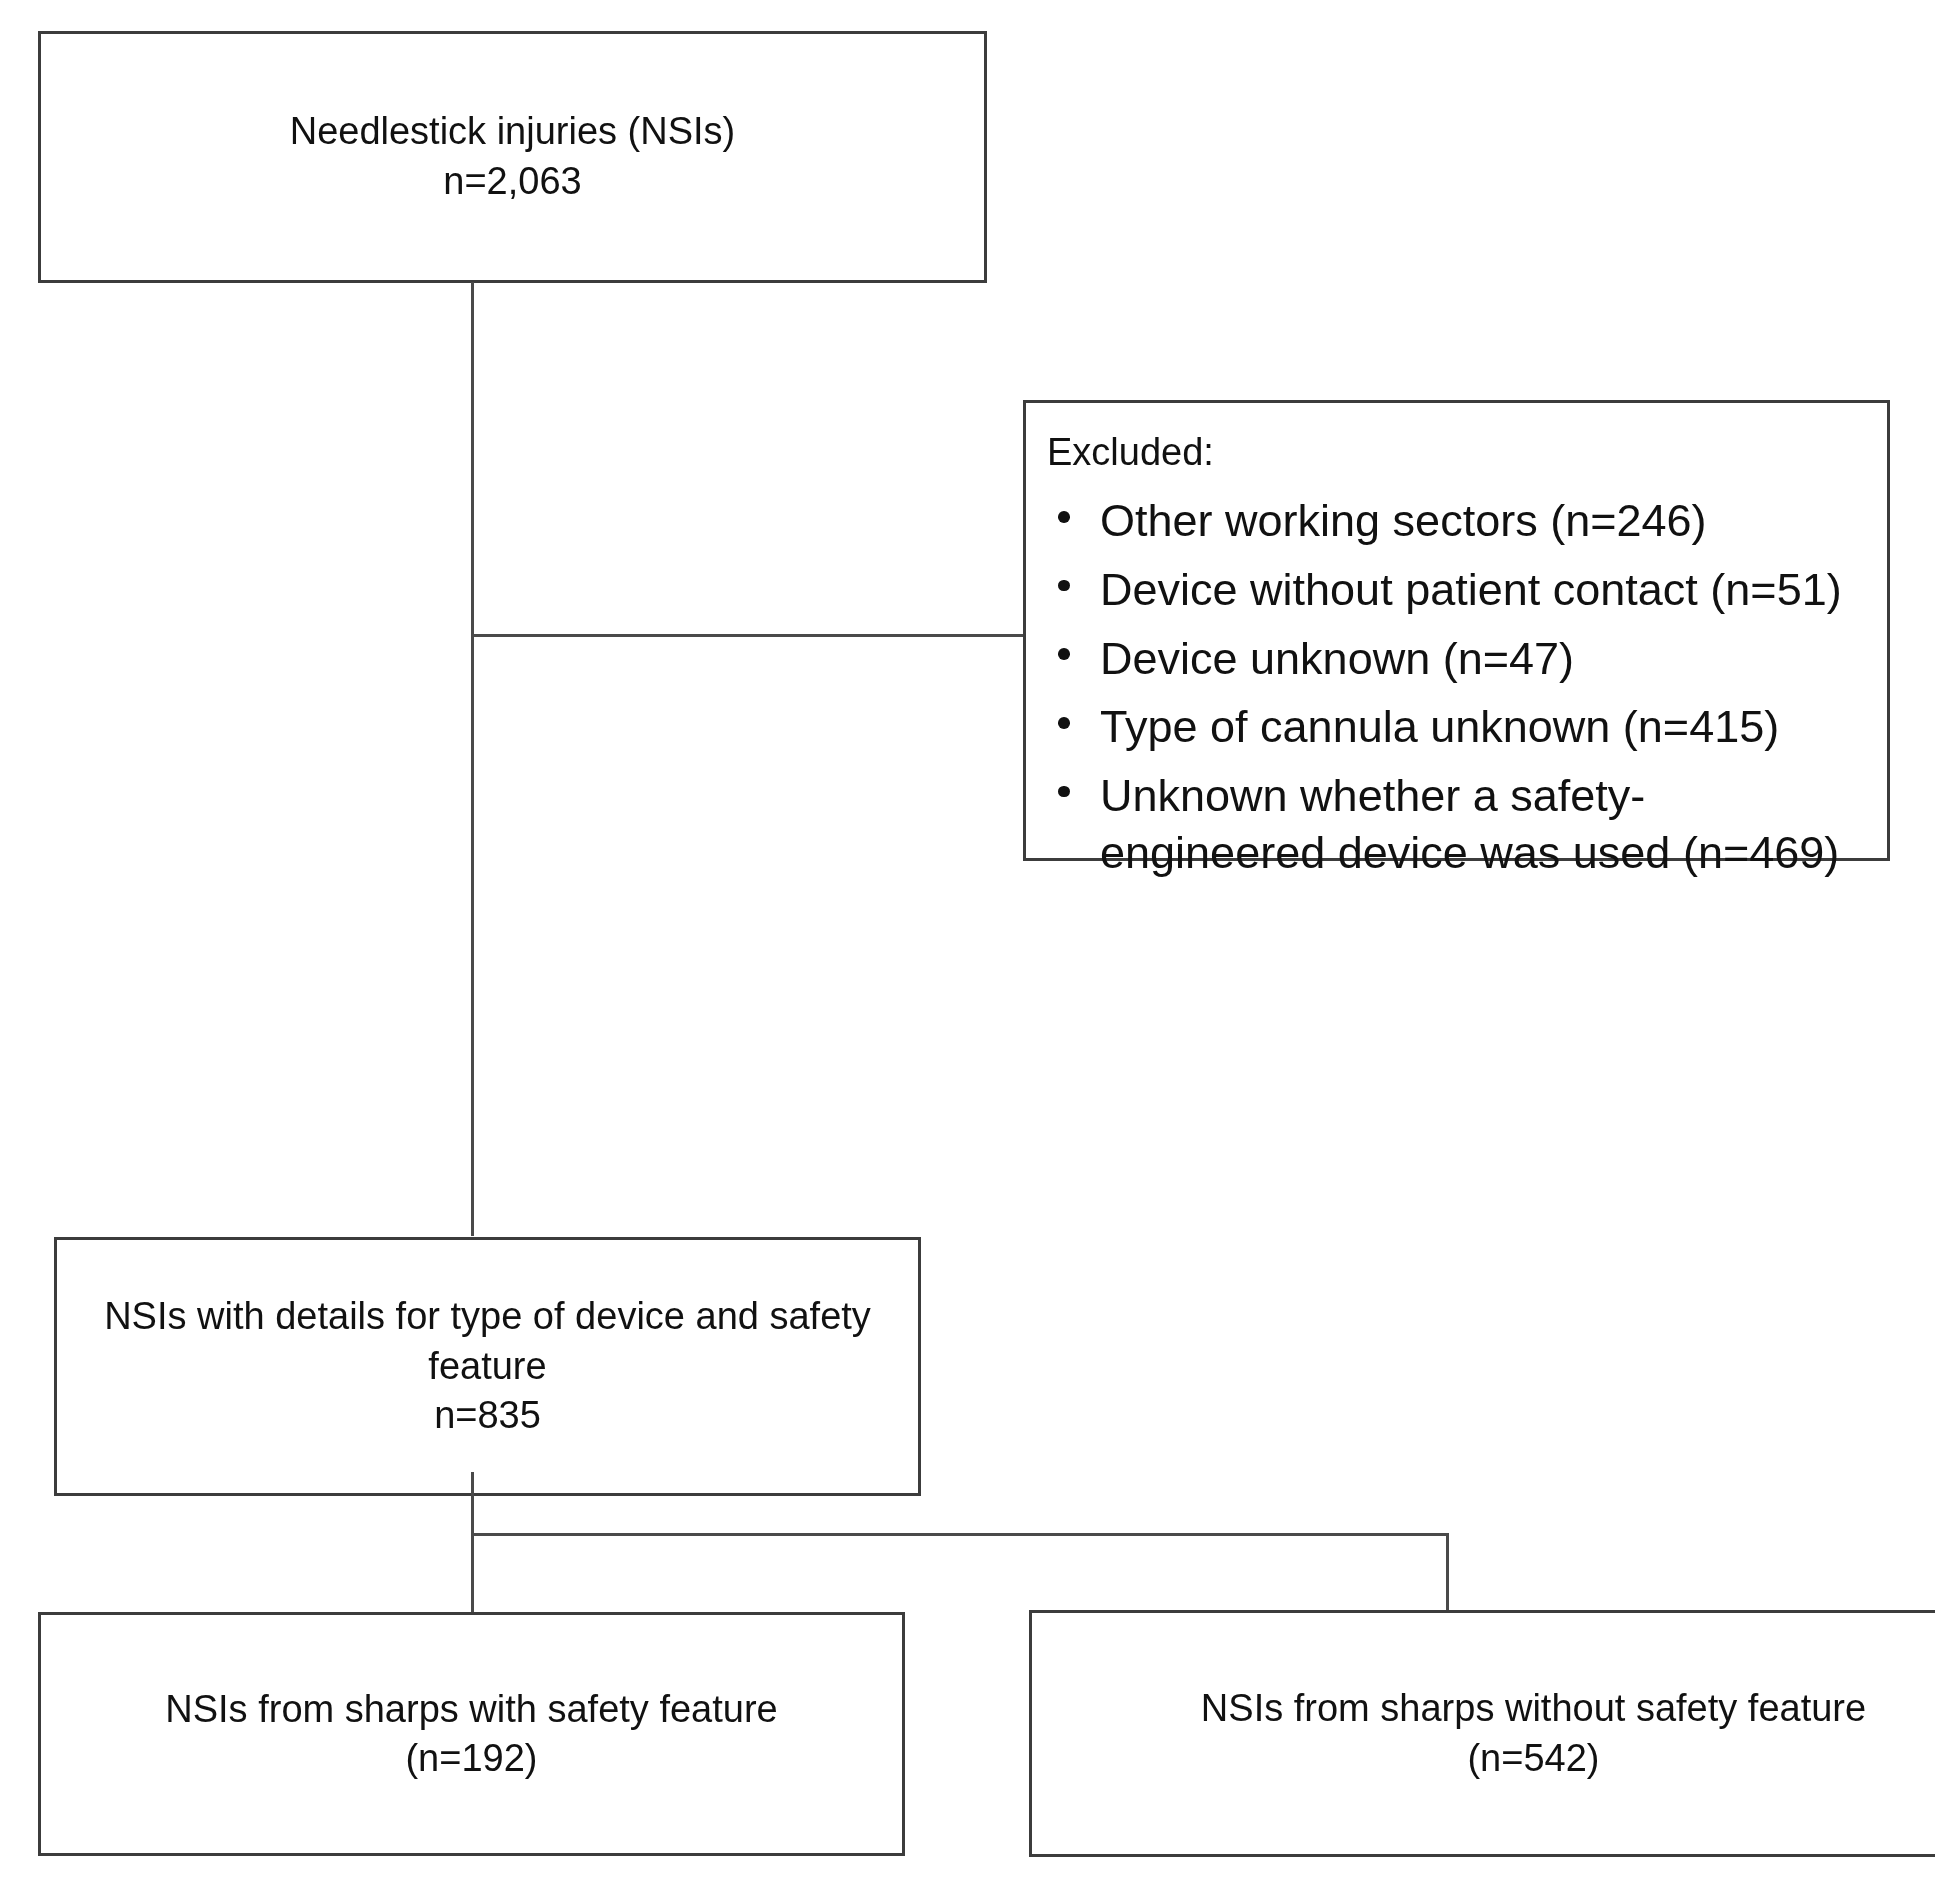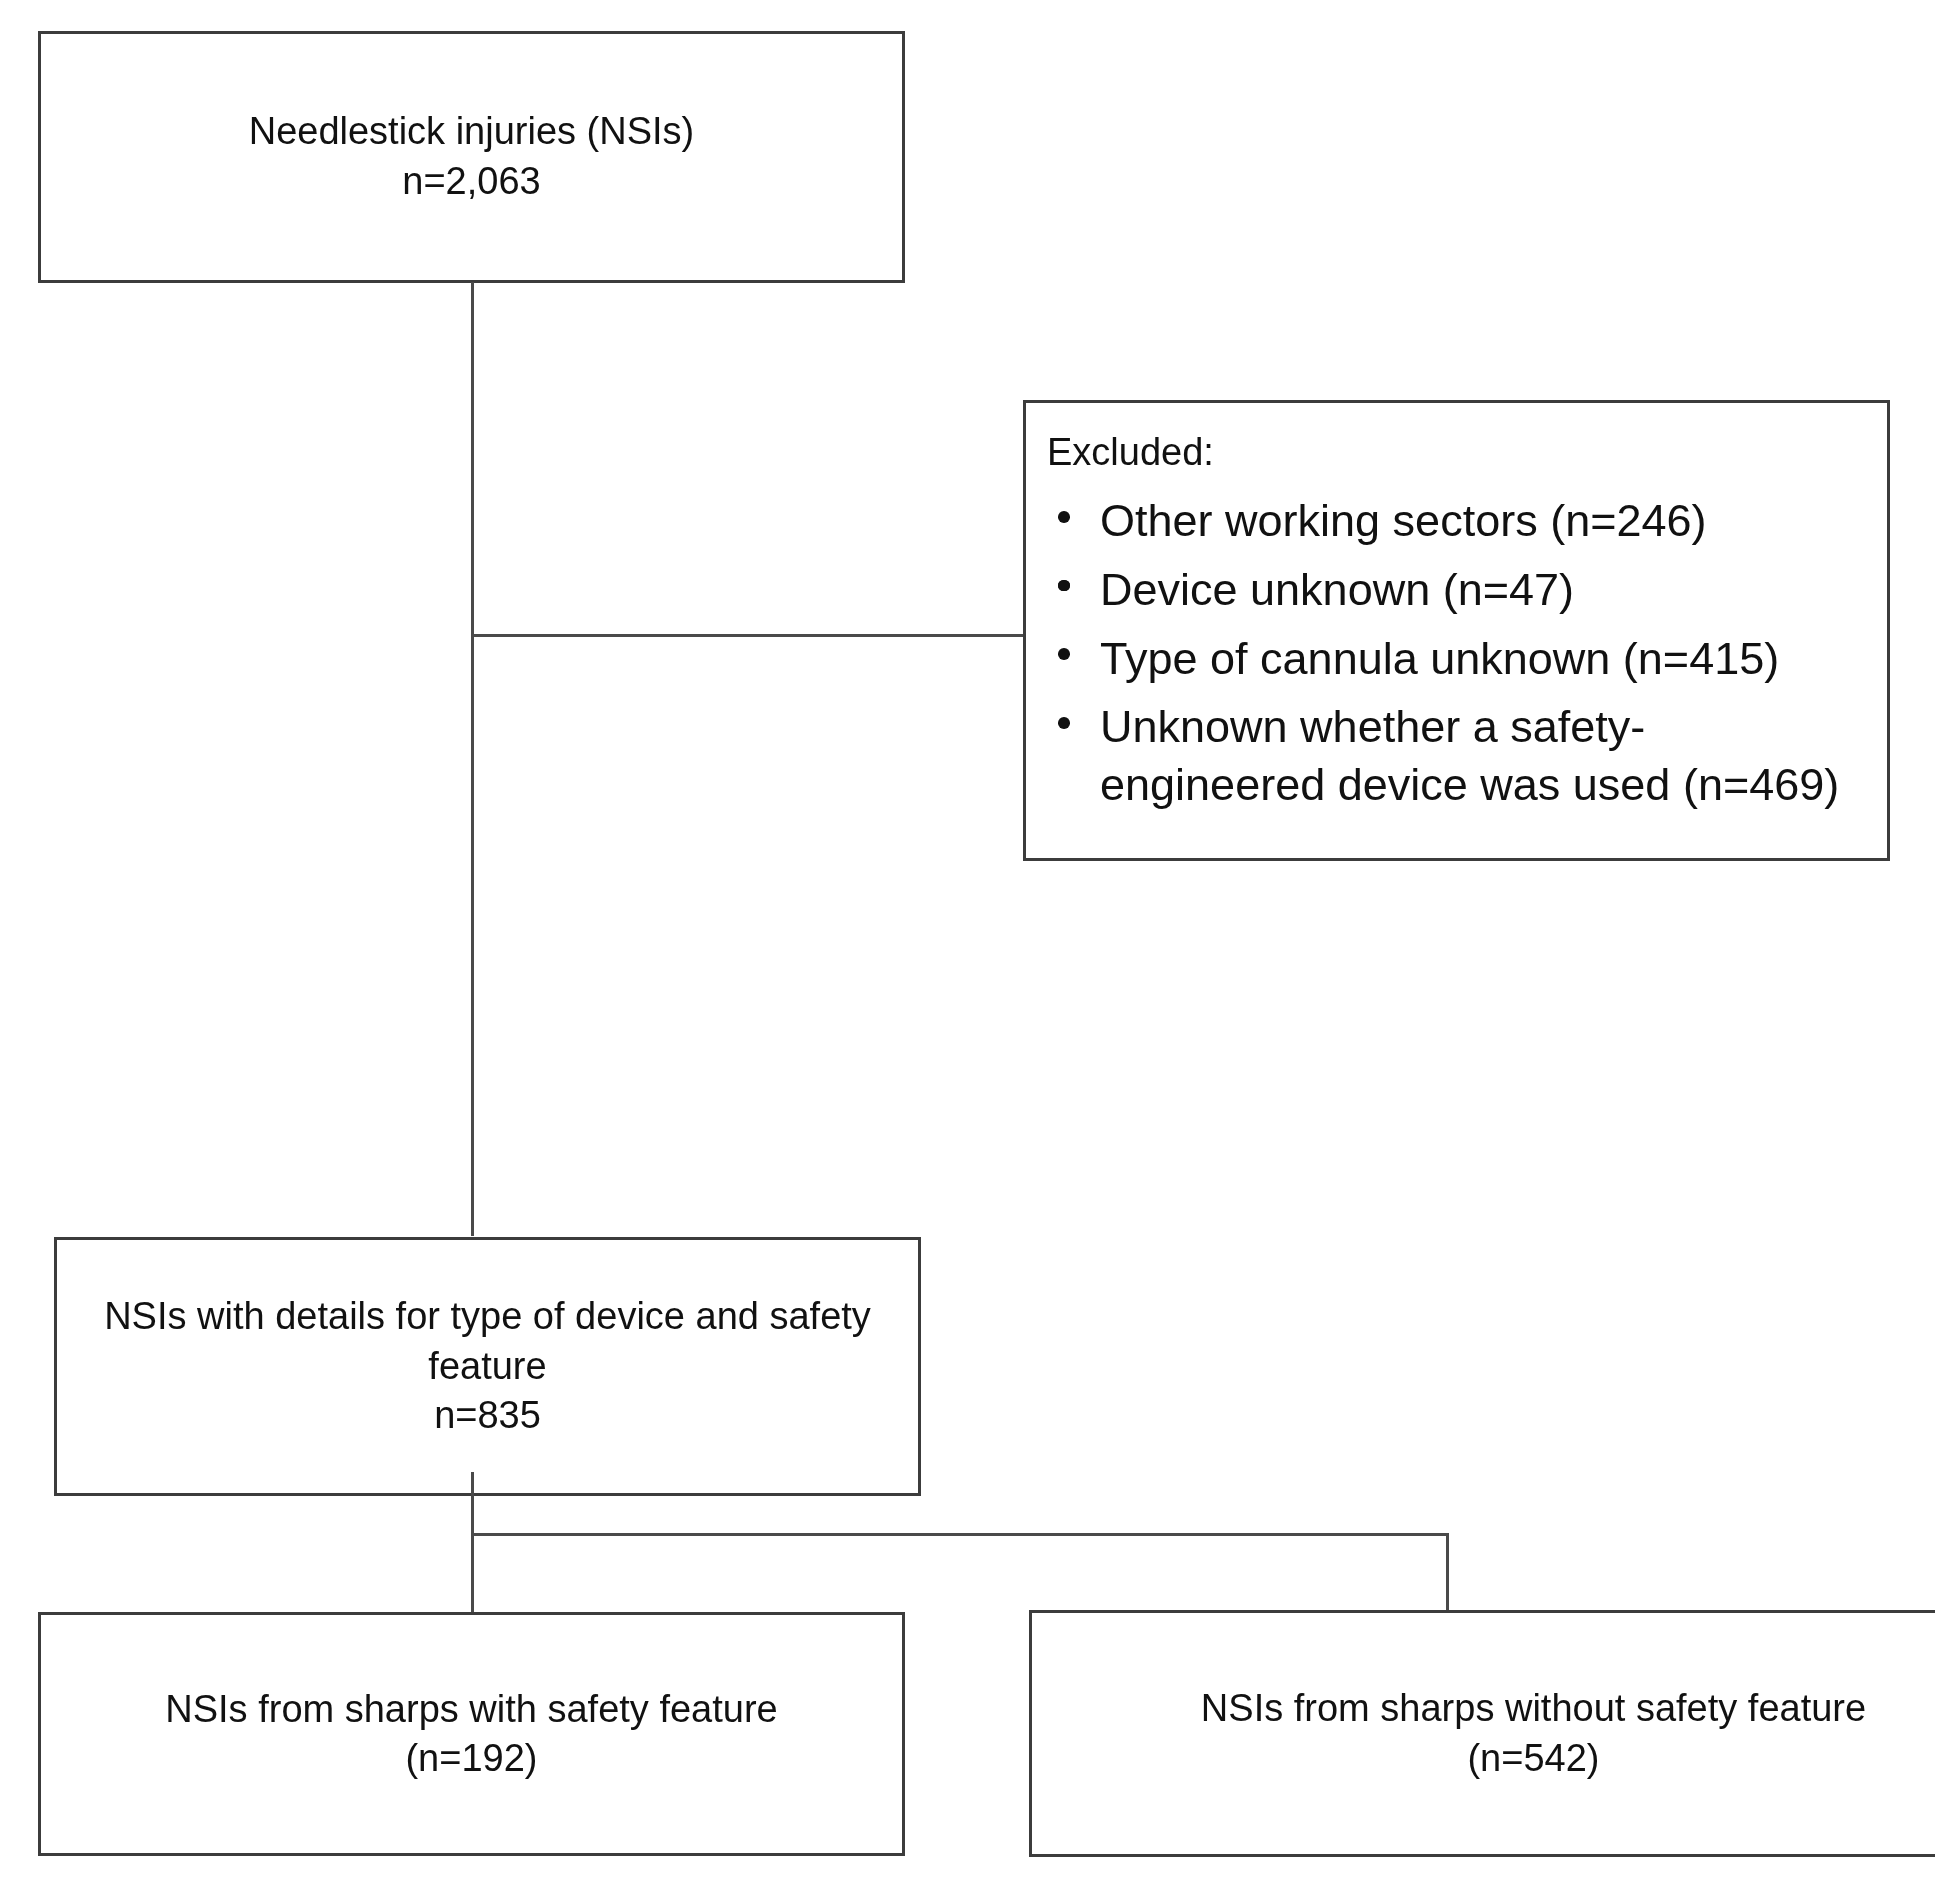--- a/index.html
+++ b/index.html
@@ -27,21 +27,21 @@
   }
   .box-text {
     text-align: center;
     font-size: 38px;
     line-height: 1.30;
     color: #111111;
     padding: 0 16px;
     white-space: pre-line;
   }
   
-  #box-top      { left: 38px;   top: 30.5px;   width: 867px; height: 252px; }
+  #box-top      { left: 38px;   top: 30.5px;   width: 949px; height: 252px; }
   #box-excluded { left: 1023px; top: 400px;  width: 867px; height: 461px;
                   align-items: flex-start; justify-content: flex-start; }
   #box-middle   { left: 54px;   top: 1237px; width: 867px; height: 259px; }
   #box-left     { left: 38px;   top: 1612px; width: 867px; height: 244px; }
   #box-right    { left: 1029px; top: 1610px; width: 1009px; height: 247px; }
 
   
   .excl-wrap {
     padding: 26px 18.3px 0 21px;
     width: 100%;
@@ -107,20 +107,21 @@
   <div class="box" id="box-excluded">
     <div class="excl-wrap">
       <div class="excl-title">Excluded:</div>
       <ul class="excl-list">
         <li>
           <span class="bullet"></span>
           <span>Other working sectors (n=246)</span>
         </li>
         <li>
           <span class="bullet"></span>
+          <span>Device without patient contact (n=51)</span>
         </li>
         <li>
           <span class="bullet"></span>
           <span>Device unknown (n=47)</span>
         </li>
         <li>
           <span class="bullet"></span>
           <span>Type of cannula unknown (n=415)</span>
         </li>
         <li>

